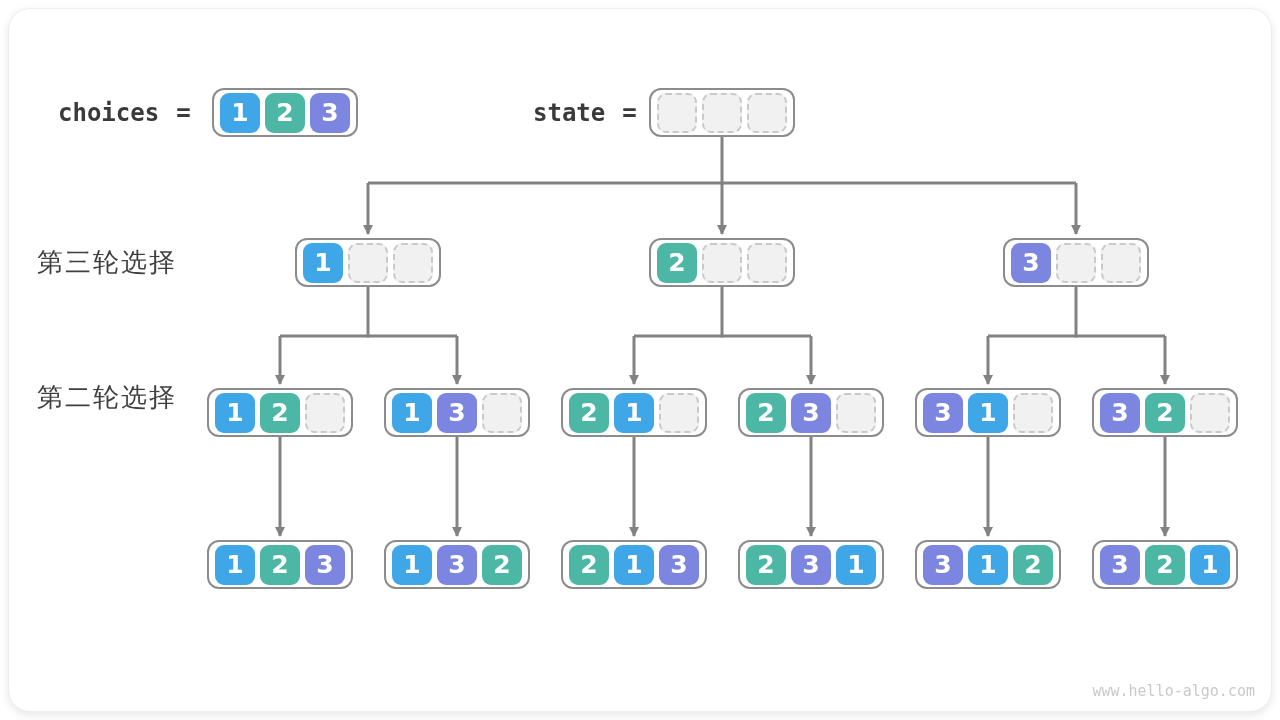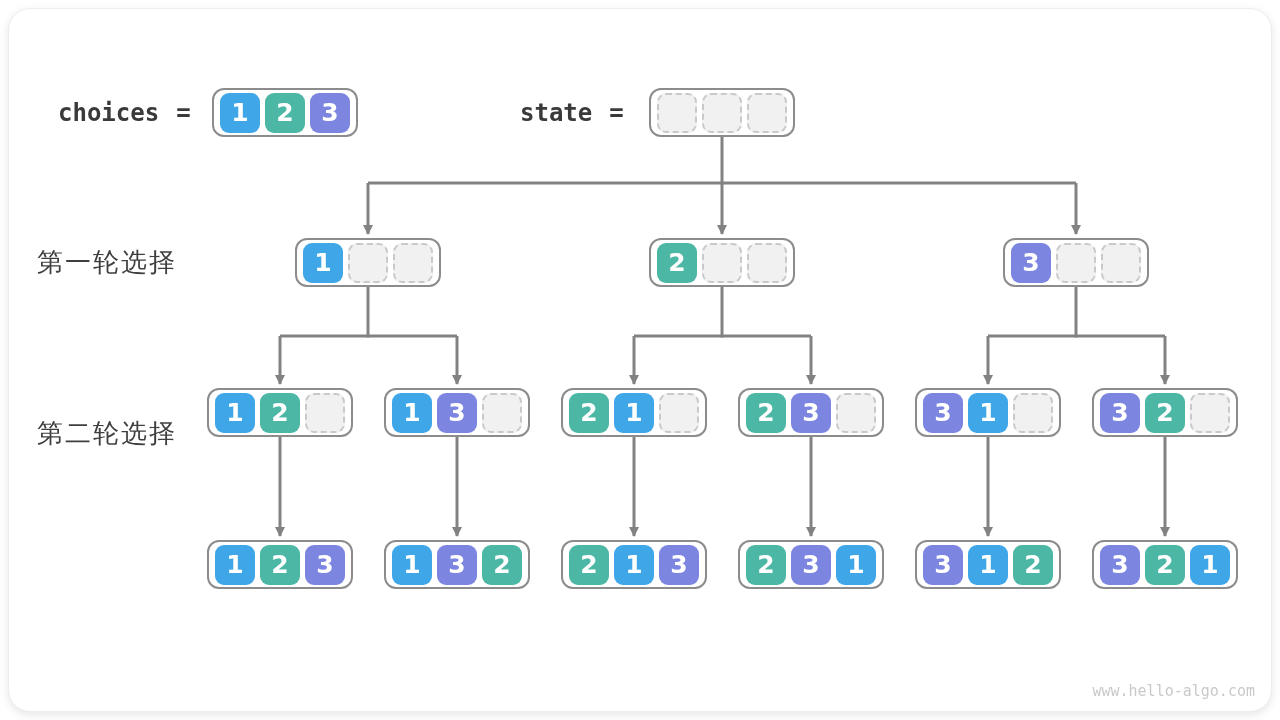--- a/index.html
+++ b/index.html
@@ -81,27 +81,27 @@
       <line x1="811" y1="437" x2="811" y2="536" stroke="#828282" stroke-width="3" marker-end="url(#ah)"></line>
       <line x1="988" y1="437" x2="988" y2="536" stroke="#828282" stroke-width="3" marker-end="url(#ah)"></line>
       <line x1="1165" y1="437" x2="1165" y2="536" stroke="#828282" stroke-width="3" marker-end="url(#ah)"></line>
     </svg>
 
   <div class="hlabel" style="left:58px">
     <span>choices</span>
     <span>=</span>
   </div>
 
-  <div class="hlabel" style="left:520px">
+  <div class="hlabel" style="left:533px">
     <span>state</span>
     <span>=</span>
   </div>
 
-  <div class="row-label" style="top:238px">第一轮选择</div>
-  <div class="row-label" style="top:409px">第二轮选择</div>
+  <div class="row-label" style="top:238px">第三轮选择</div>
+  <div class="row-label" style="top:373px">第二轮选择</div>
 
   <div class="watermark">www.hello-algo.com</div>
 
 <div class="node-box" style="left: 212px; top: 88px;">
       <div class="cell filled" style="background: rgb(63, 167, 232);">1</div>
       <div class="cell filled" style="background: rgb(75, 183, 164);">2</div>
       <div class="cell filled" style="background: rgb(124, 134, 224);">3</div>
     </div>
     <div class="node-box" style="left: 649px; top: 88px;">
       <div class="cell empty"></div>

